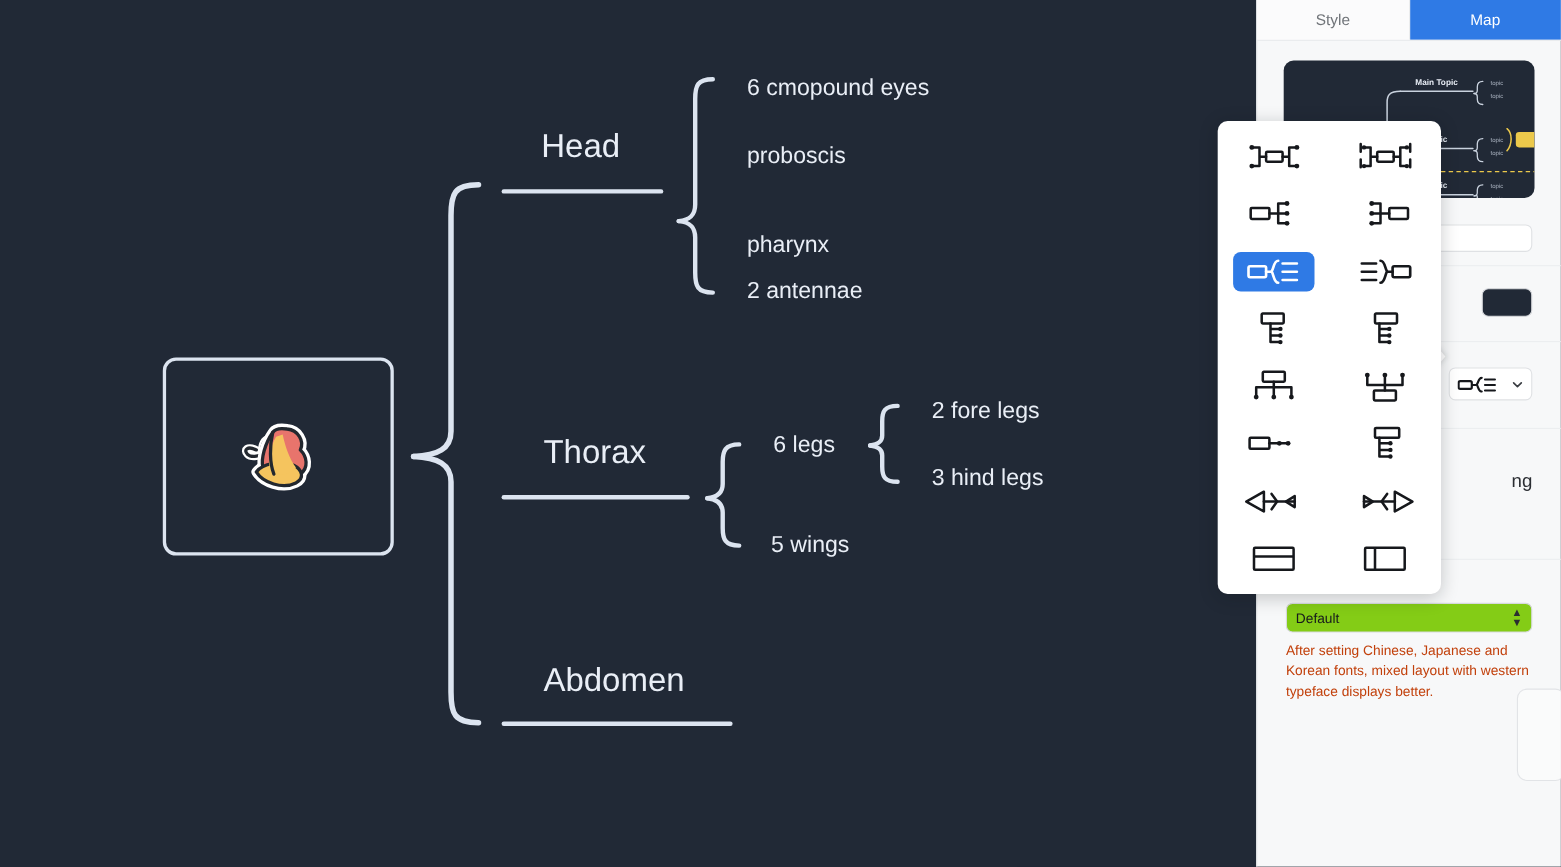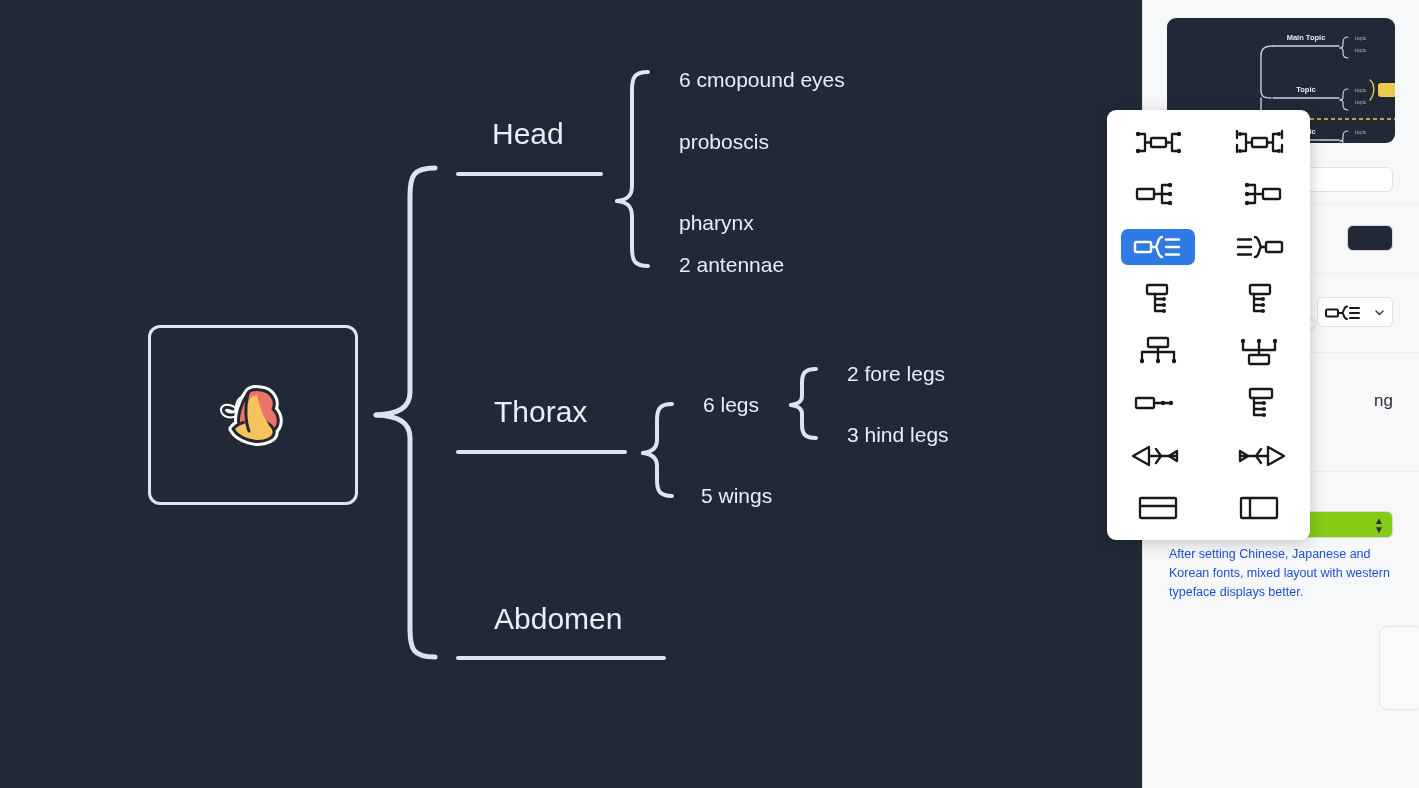--- a/index.html
+++ b/index.html
@@ -108,21 +108,21 @@
     -webkit-appearance: none; appearance: none;
     position: relative;
   }
   .sel-wrap { position: relative; }
   .sel-arrows {
     position: absolute; right: 9px; top: 50%; transform: translateY(-50%);
     font-size: 10px; line-height: 9px; color: #2a2d31; pointer-events:none;
     display:flex; flex-direction:column; align-items:center;
   }
   .hint {
-    margin-top: 7px; font-size: 12.5px; color: #1d4ed8; line-height: 19px;
+    margin-top: 7px; font-size: 12.5px; color: #c2410c; line-height: 19px;
   }
   #edge-card {
     position: absolute; right: -4px; top: 626px;
     width: 42px; height: 82px;
     background: #fafbfb; border: 1px solid #e2e4e7;
     border-radius: 9px;
   }
 
   
   #popup {
@@ -212,20 +212,24 @@
 
     <div class="node-label lvl2" style="left:703px; top:393px;">6 legs</div>
     <div class="node-label lvl2" style="left:701px; top:484px;">5 wings</div>
 
     <div class="node-label lvl3" style="left:847px; top:362px;">2 fore legs</div>
     <div class="node-label lvl3" style="left:847px; top:423px;">3 hind legs</div>
   </div>
 
   <div id="right-panel">
 
+    <div id="tabs">
+      <div class="tab inactive">Style</div>
+      <div class="tab active">Map</div>
+    </div>
 
     <div id="preview-wrap">
       <div id="preview">
         <svg width="228" height="125" viewBox="0 0 228 125">
           <g fill="none" stroke="#c9d2de" stroke-width="1.4" stroke-linecap="round">
             <path d="M106 28 L172 28"></path>
             <path d="M106 28 C 96 28 94 32 94 38 L94 72 C94 78 96 80 104 80"></path>
             <path d="M106 80 L172 80"></path>
             <path d="M106 122 L172 122"></path>
             <path d="M94 80 L94 112 C94 118 96 120 104 121"></path>

